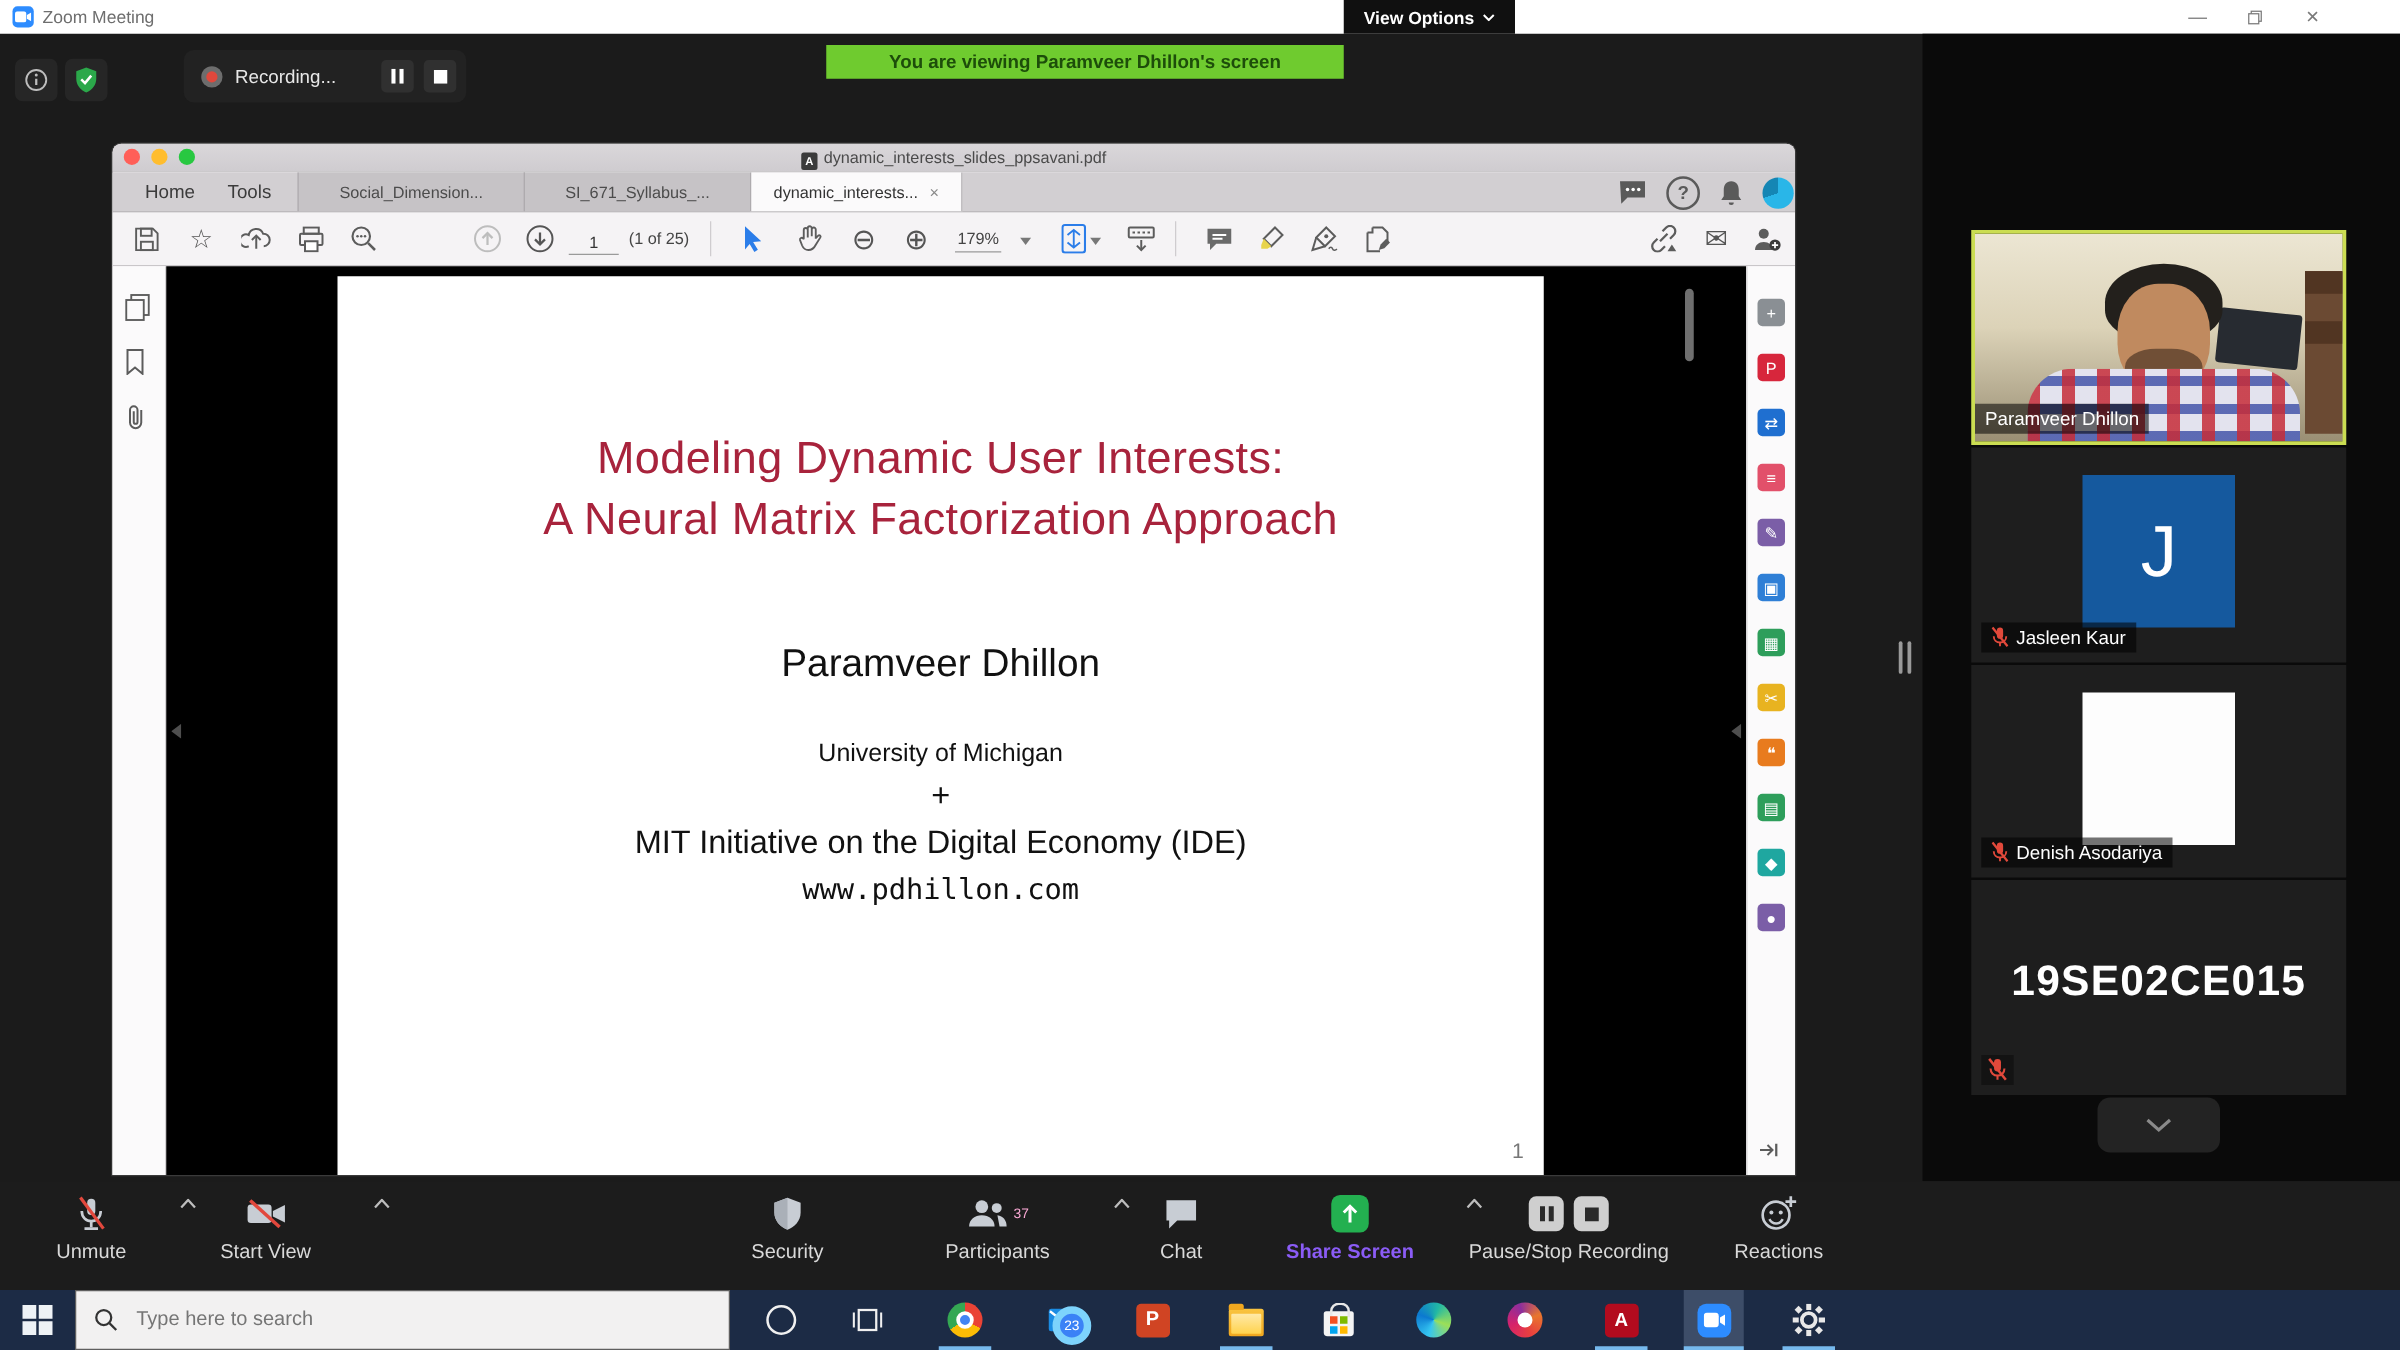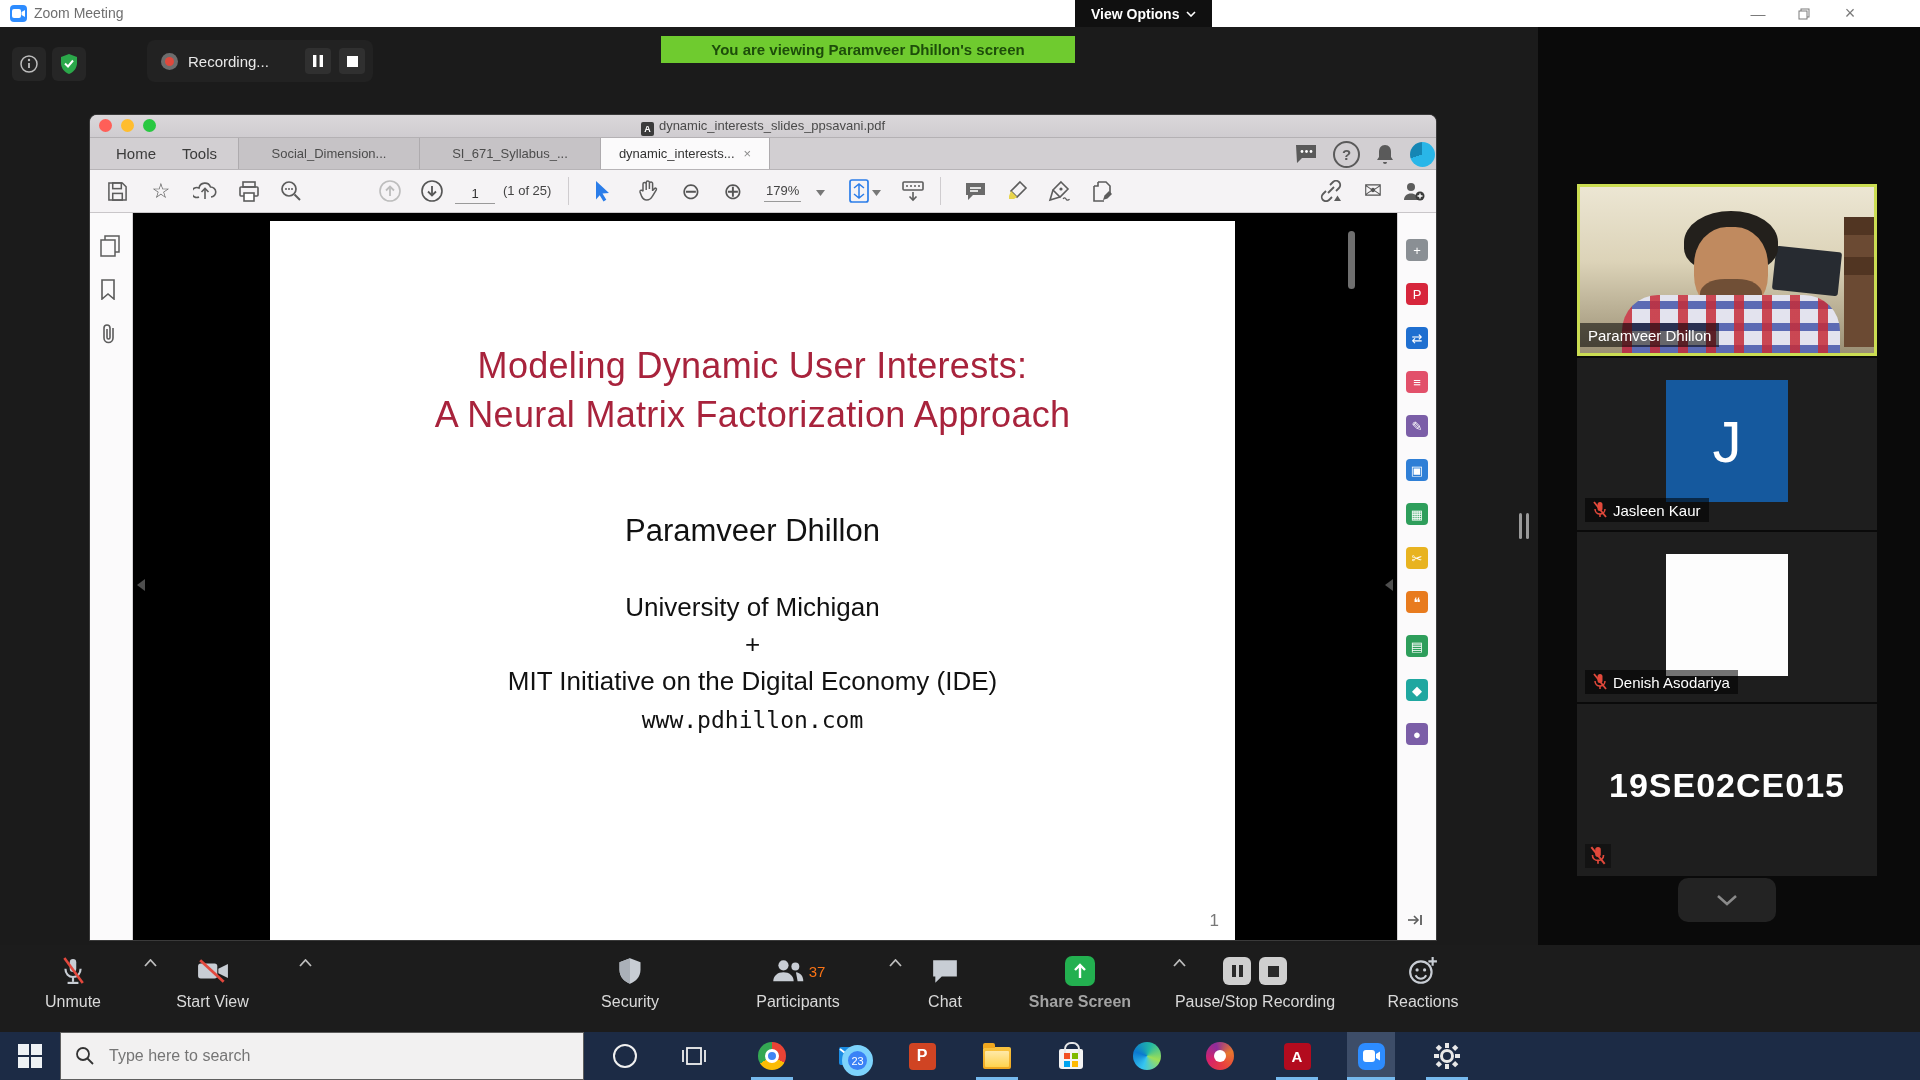--- a/index.html
+++ b/index.html
@@ -66,21 +66,21 @@
   .lside{width:42px;background:#fbfafb;border-right:1px solid #d4d1d4;position:relative;}
   .lside .ic{position:absolute;left:10px;}
   .canvas{flex:1;background:#000000;position:relative;overflow:hidden;}
   .rside{width:38px;background:#fbfafb;border-left:1px solid #d4d1d4;position:relative;}
   .rtool{position:absolute;left:8px;width:22px;height:22px;border-radius:4px;color:#fff;font-size:13px;
          display:flex;align-items:center;justify-content:center;}
   .slide{position:absolute;left:137px;top:8px;width:965px;height:724px;background:#fff;
          box-shadow:0 0 6px rgba(0,0,0,.45);text-align:center;}
   .s-title{margin-top:120px;font-size:36px;line-height:49px;letter-spacing:.3px;}
   .s-author{margin-top:74px;font-size:31px;color:#111;}
-  .s-affil{margin-top:43px;font-size:26px;color:#111;}
+  .s-affil{margin-top:43px;font-size:20px;color:#111;}
   .s-plus{margin-top:6px;font-size:26px;color:#111;}
   .s-affil2{margin-top:6px;font-size:26px;color:#111;}
   .s-url{margin-top:10px;font-size:23px;color:#111;font-family:"DejaVu Sans Mono",monospace;}
   .s-page{position:absolute;right:16px;top:690px;font-size:17px;color:#777;}
   .scrollthumb{position:absolute;right:42px;top:18px;width:7px;height:58px;background:#6f6f6f;border-radius:4px;}
   .collapse{position:absolute;top:360px;width:12px;height:24px;display:flex;align-items:center;justify-content:center;}
 
   
   .ppanel{position:absolute;left:1538px;top:27px;width:382px;height:918px;background:#0a0a0a;}
   .ptile{position:absolute;left:39px;width:300px;background:#1e1e1e;overflow:hidden;}
@@ -103,21 +103,21 @@
   .scene .beard{position:absolute;left:120px;top:92px;width:62px;height:36px;background:rgba(58,40,26,.6);border-radius:40%;}
   .scene .shirt{position:absolute;left:42px;bottom:0;width:218px;height:58px;border-radius:36px 36px 0 0;background-color:#e3e3ee;
        background-image:repeating-linear-gradient(90deg,rgba(198,44,56,.85) 0 10px,transparent 10px 28px),
                         repeating-linear-gradient(0deg,rgba(47,66,160,.75) 0 8px,transparent 8px 22px);}
 
   
   .ctlbar{position:absolute;left:0;top:945px;width:1920px;height:87px;background:#1c1c1c;}
   .ctl{position:absolute;top:8px;display:flex;flex-direction:column;align-items:center;}
   .ctl .iconwrap{height:36px;display:flex;align-items:center;justify-content:center;position:relative;}
   .ctl .lbl{margin-top:4px;font-size:16px;color:#d9d9d9;white-space:nowrap;}
-  .ctl.green .lbl{color:#a3a3a3;font-weight:bold;}
+  .ctl.green .lbl{color:#8b5cf6;font-weight:bold;}
   .carat{position:absolute;top:6px;}
   .share-sq{width:30px;height:30px;border-radius:7px;background:#23B050;display:flex;align-items:center;justify-content:center;}
   .recbtn2{width:28px;height:28px;background:#cfcfcf;border-radius:6px;display:flex;align-items:center;justify-content:center;gap:3px;}
 
   
   .taskbar{position:absolute;left:0;top:1032px;width:1920px;height:48px;background:#1C2B45;}
   .tb-cell{position:absolute;top:0;width:48px;height:48px;display:flex;align-items:center;justify-content:center;}
   .runline{position:absolute;bottom:0;left:3px;width:42px;height:3px;background:#76B9ED;}
   .tb-active{background:#3D4D68;}
   .searchbox{position:absolute;left:60px;top:0;width:524px;height:48px;background:#f2f1f1;border:1px solid #5f5f5f;
@@ -584,21 +584,21 @@
     </div>
 
     <div class="ctl" style="left:718px;width:160px;">
       <div class="iconwrap">
         <svg width="34" height="28" viewBox="0 0 30 24">
             <circle cx="11" cy="7" r="4.5" fill="#c8cdd4"></circle>
             <path d="M2 21c0-5 4-8 9-8s9 3 9 8z" fill="#c8cdd4"></path>
             <circle cx="21.5" cy="8" r="3.5" fill="#c8cdd4"></circle>
             <path d="M22 13c4 .5 6.5 3.5 6.5 8h-5" fill="#c8cdd4"></path>
           </svg>
-        <span style="color:#f97316;font-size:15px;margin-left:4px;">37</span>
+        <span style="color:#f9a8d4;font-size:11px;margin-left:4px;">37</span>
         <svg class="carat" style="left:118px;" width="13" height="8" viewBox="0 0 13 8">
             <polyline points="1,7 6.5,1 12,7" fill="none" stroke="#bdbdbd" stroke-width="1.8"></polyline>
           </svg>
       </div>
       <div class="lbl">Participants</div>
     </div>
 
     <div class="ctl" style="left:900px;width:90px;">
       <div class="iconwrap">
         <svg width="28" height="26" viewBox="0 0 26 24">

